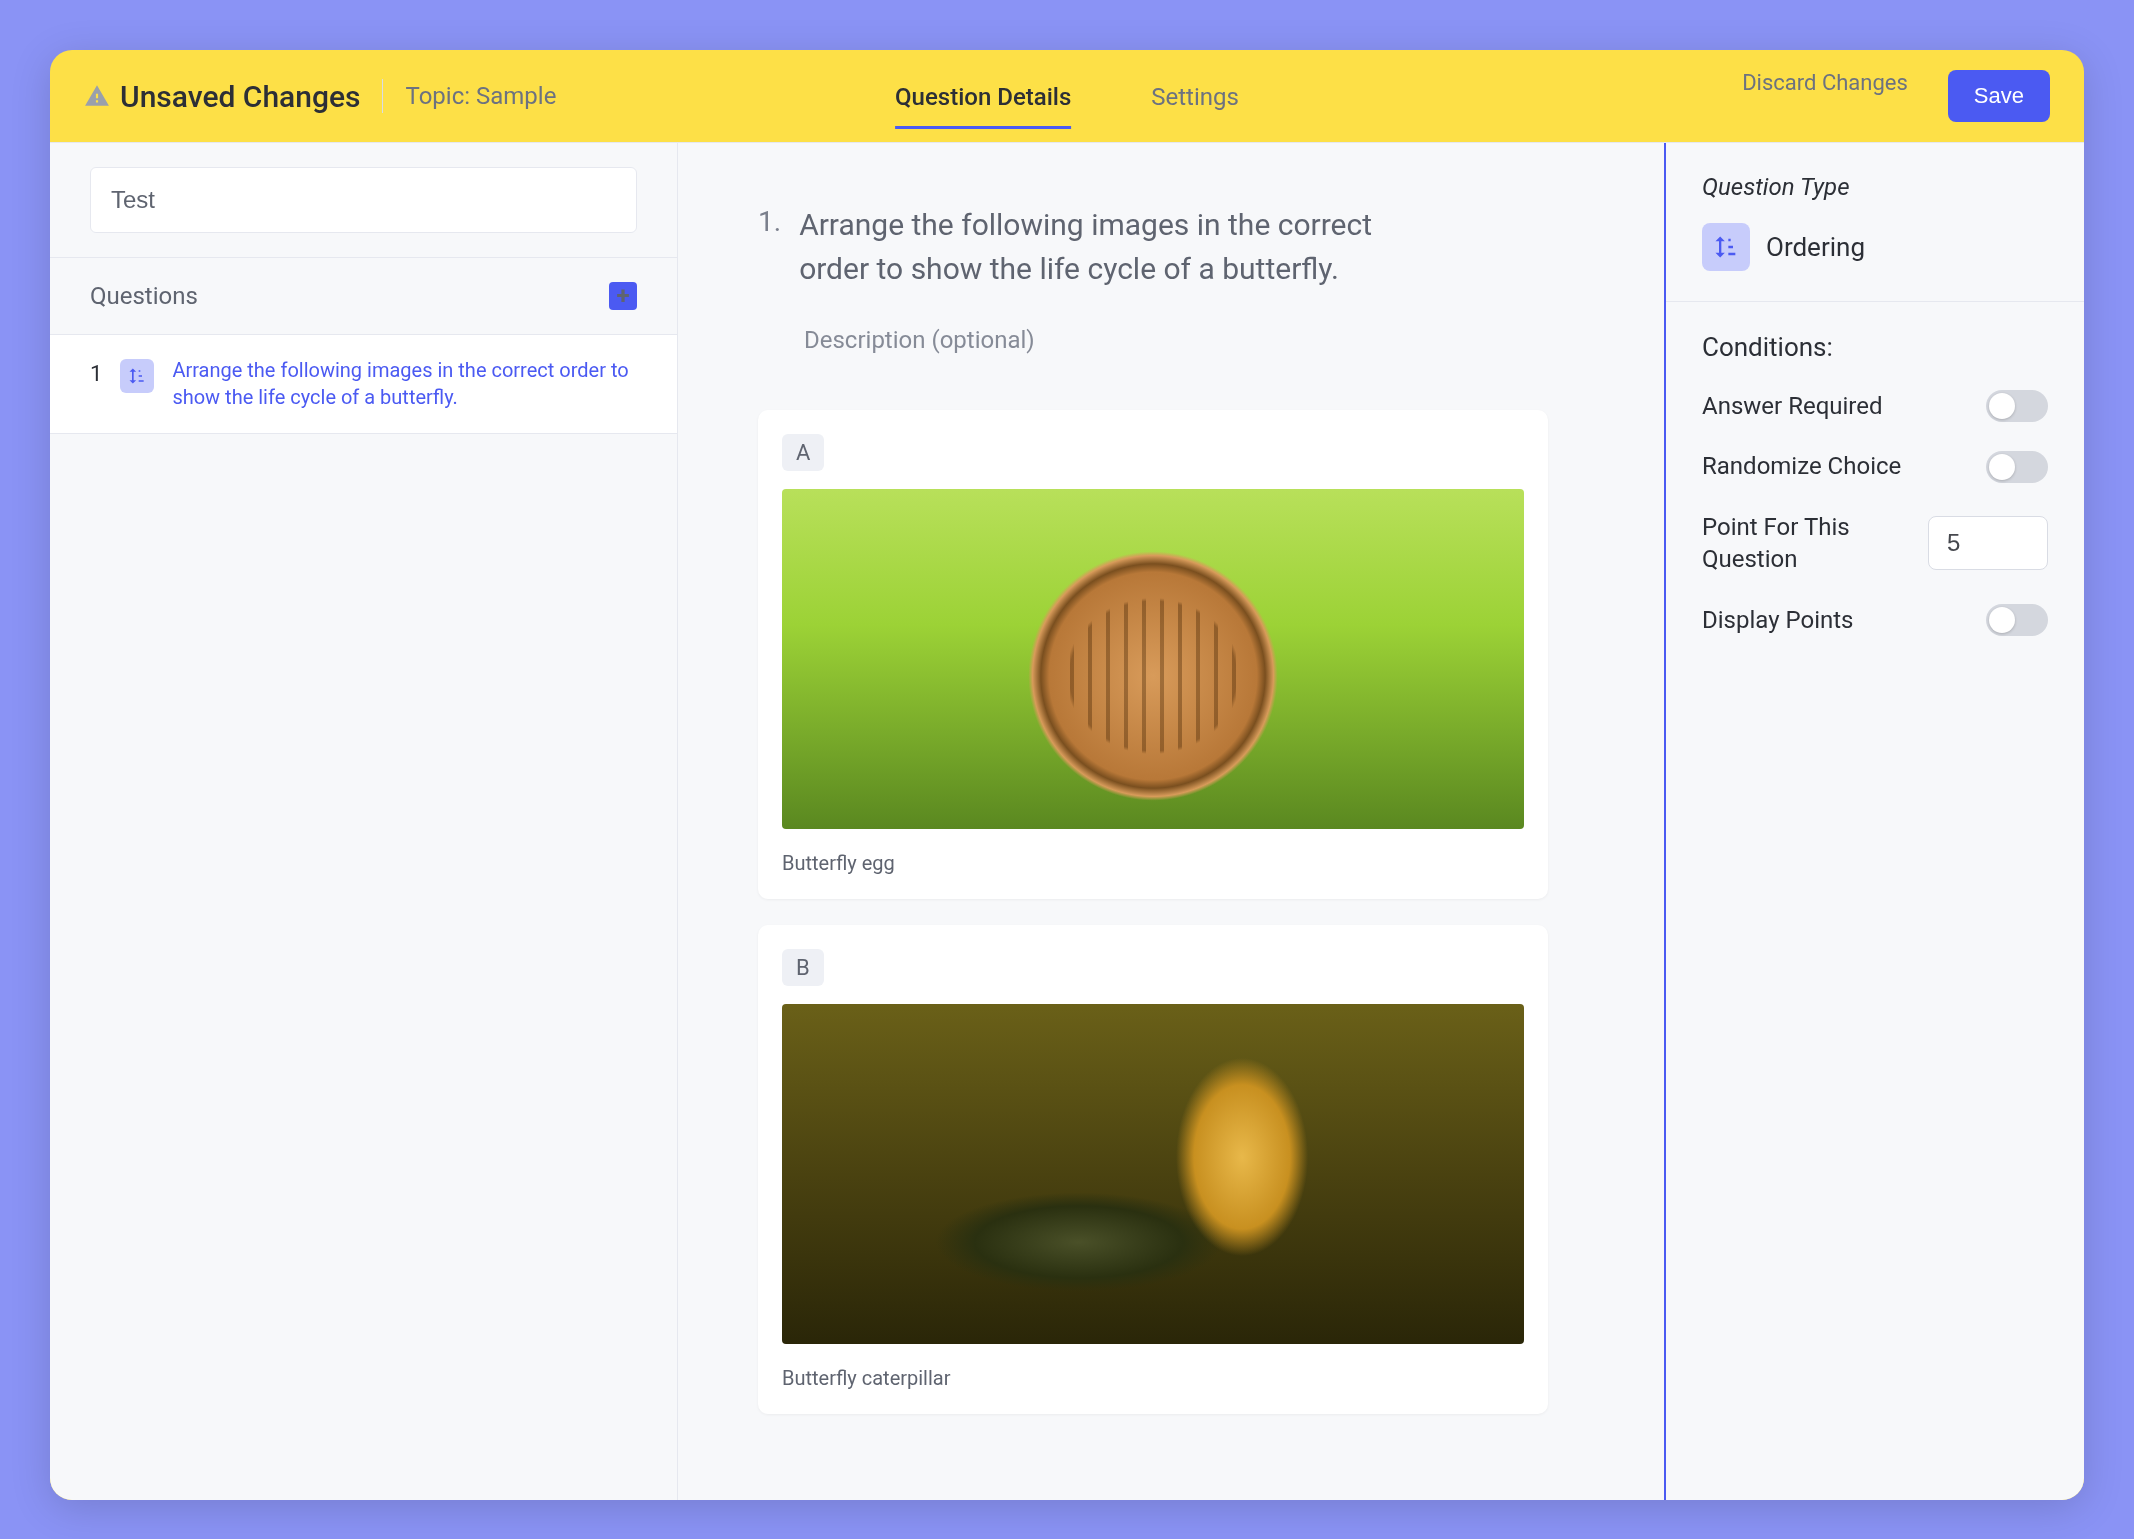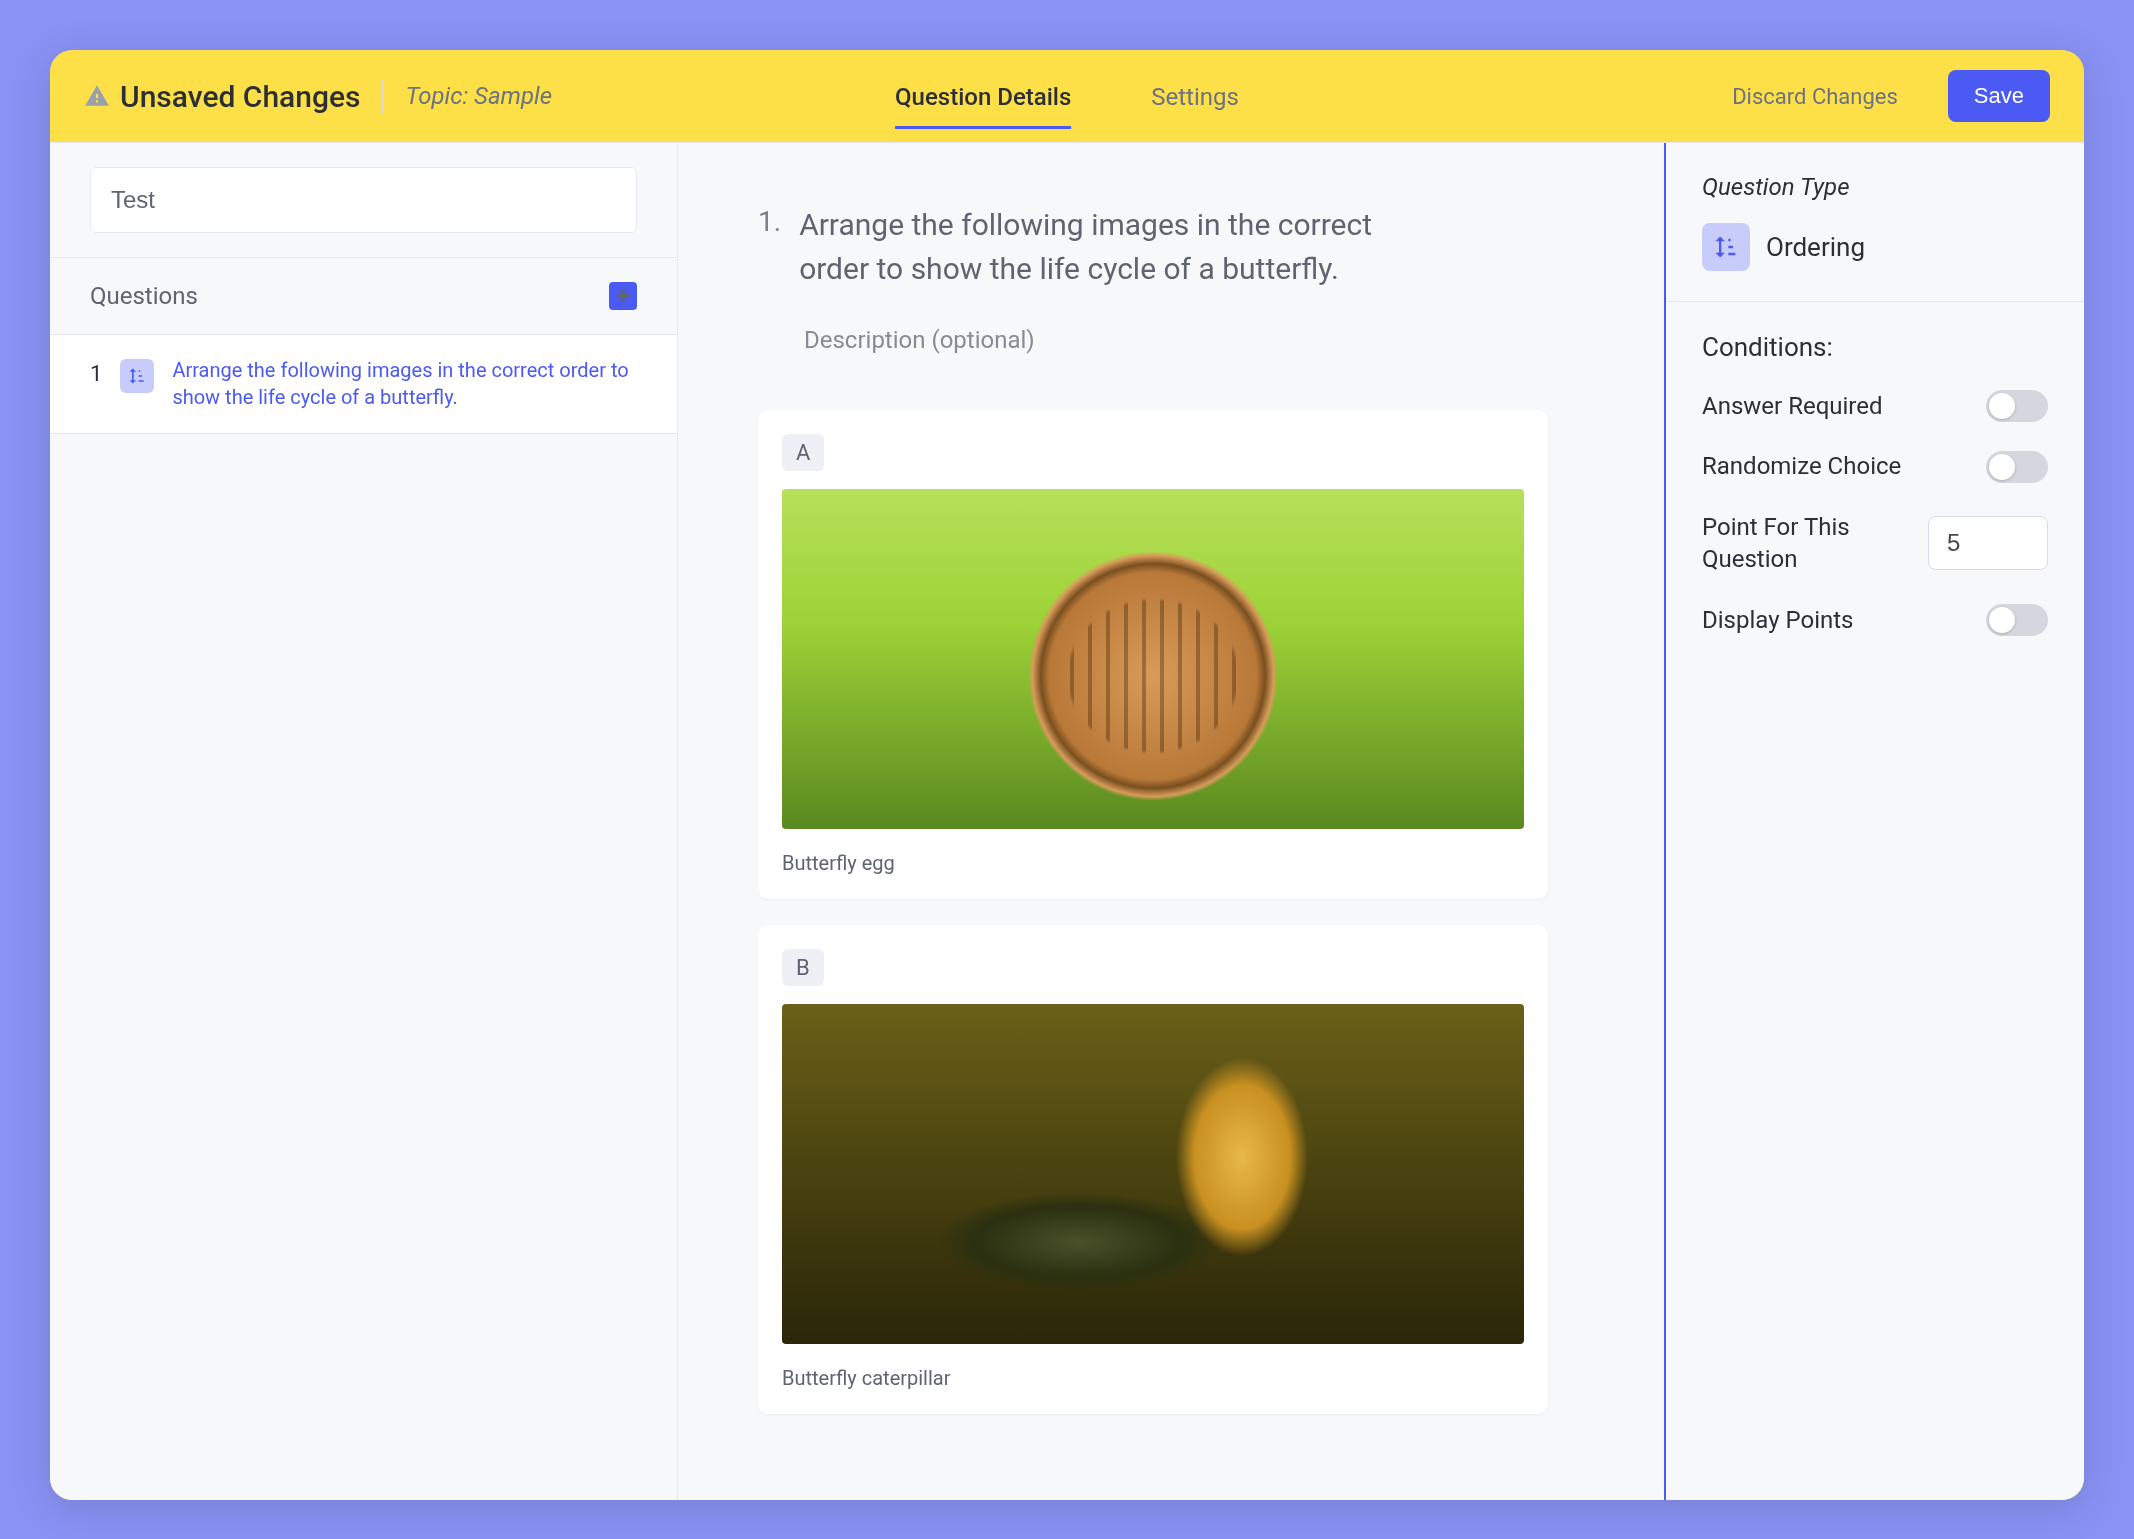--- a/index.html
+++ b/index.html
@@ -42,21 +42,20 @@
   }
   .warning-icon svg { display:block; }
   .vdiv {
     width: 1px;
     height: 34px;
     background: #d9dce4;
   }
   .topic {
     font-size: 24px;
     color: #6c7280;
-    font-style: italic;
   }
   .tabs {
     display: flex;
     gap: 80px;
     margin-left: auto;
     margin-right: auto;
     position: absolute;
     left: 50%;
     transform: translateX(-50%);
   }
@@ -68,22 +67,21 @@
     cursor: pointer;
   }
   .tab.active {
     color: #2c2f36;
     font-weight: 500;
     border-bottom: 3px solid #4b5af2;
   }
   .header-right {
     margin-left: auto;
     display: flex;
-    align-items: center;
-    gap: 50px;
+    gap: 40px;
   }
   .discard {
     font-size: 22px;
     color: #6c7280;
     cursor: pointer;
   }
   .save-btn {
     background: #4b5af2;
     color: #fff;
     border: none;

